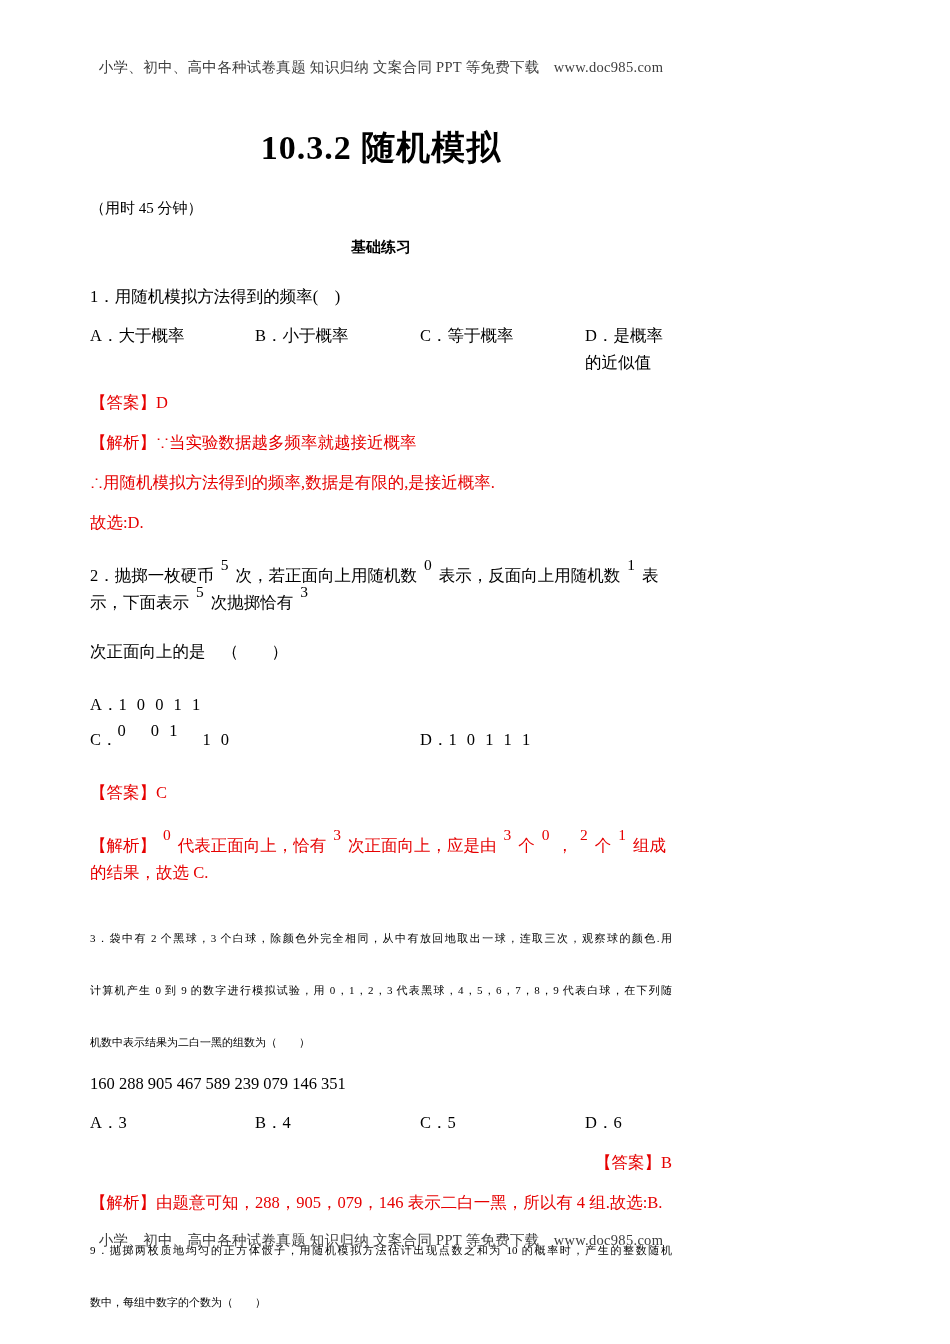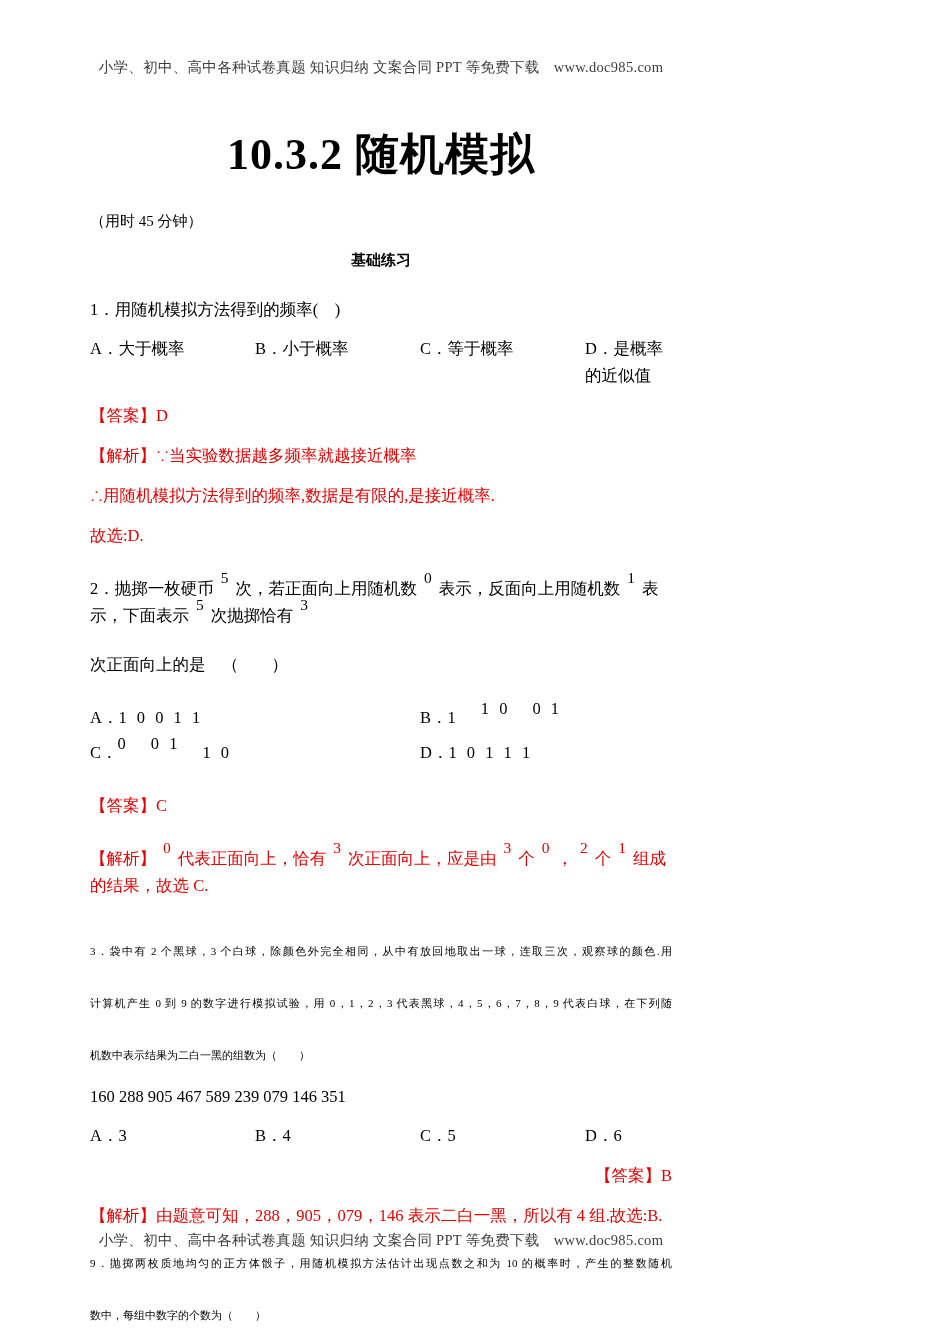--- a/index.html
+++ b/index.html
@@ -20,21 +20,21 @@
     text-align: center;
     font-size: 14.5px;
     color: #3d3d3d;
     letter-spacing: 0.3px;
   }
   .doc-footer { position: absolute; left: 0; right: 0; bottom: 94px; }
   .doc-header .url, .doc-footer .url { margin-left: 14px; }
   .title {
     margin-top: 48px;
     text-align: center;
-    font-size: 44px;
+    font-size: 34px;
     font-weight: bold;
     letter-spacing: 1px;
   }
   .subtitle { margin-top: 28px; font-size: 15px; }
   .section-heading { margin-top: 20px; text-align: center; font-size: 15px; font-weight: bold; }
 
   .line { font-size: 16.5px; line-height: 27px; margin-top: 13px; }
   .para-line { font-size: 11px; line-height: 52px; }
   .just { text-align: justify; text-align-last: justify; }
   .red { color: #e60000; }
@@ -84,23 +84,20 @@
 
   <div class="line q-space supline">
     <span>2．抛掷一枚硬币</span><span class="sup">5</span><span>次，若正面向上用随机数</span><span class="sup">0</span><span>表示，反面向上用随机数</span><span class="sup">1</span><span>表示，下面表示</span><span class="sup">5</span><span>次抛掷恰有</span><span class="sup">3</span>
   </div>
   <div class="line" style="margin-top:22px;">次正面向上的是　（　　）</div>
 
   <div class="opts cols2 supline">
     <span>
       <span>A．</span><span class="digits">1 0 0 1 1</span>
     </span>
-    <span>
-      <span>B．</span><span class="dg">1</span><span class="dg dg-sup">1 0</span><span class="dg dg-sup">0 1</span>
-    </span>
   </div>
   <div class="opts cols2 opts-gap">
     <span>
       <span>C．</span><span class="dg dg-sup">0</span><span class="dg dg-sup">0 1</span><span class="dg">1 0</span>
     </span>
     <span>
       <span>D．</span><span class="digits">1 0 1 1 1</span>
     </span>
   </div>
   <div class="line red q-space" style="color: rgb(230, 0, 0);">【答案】C</div>

